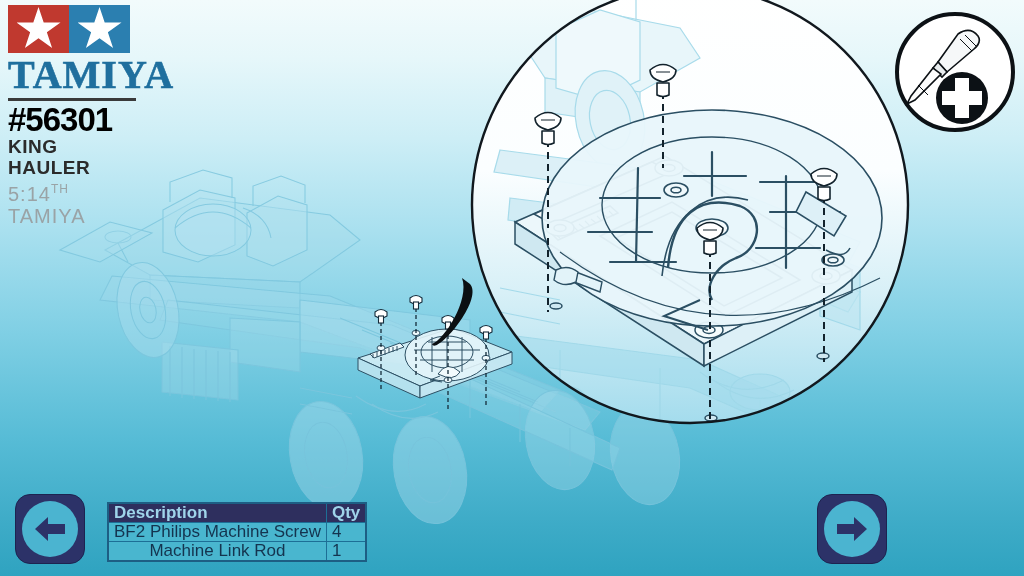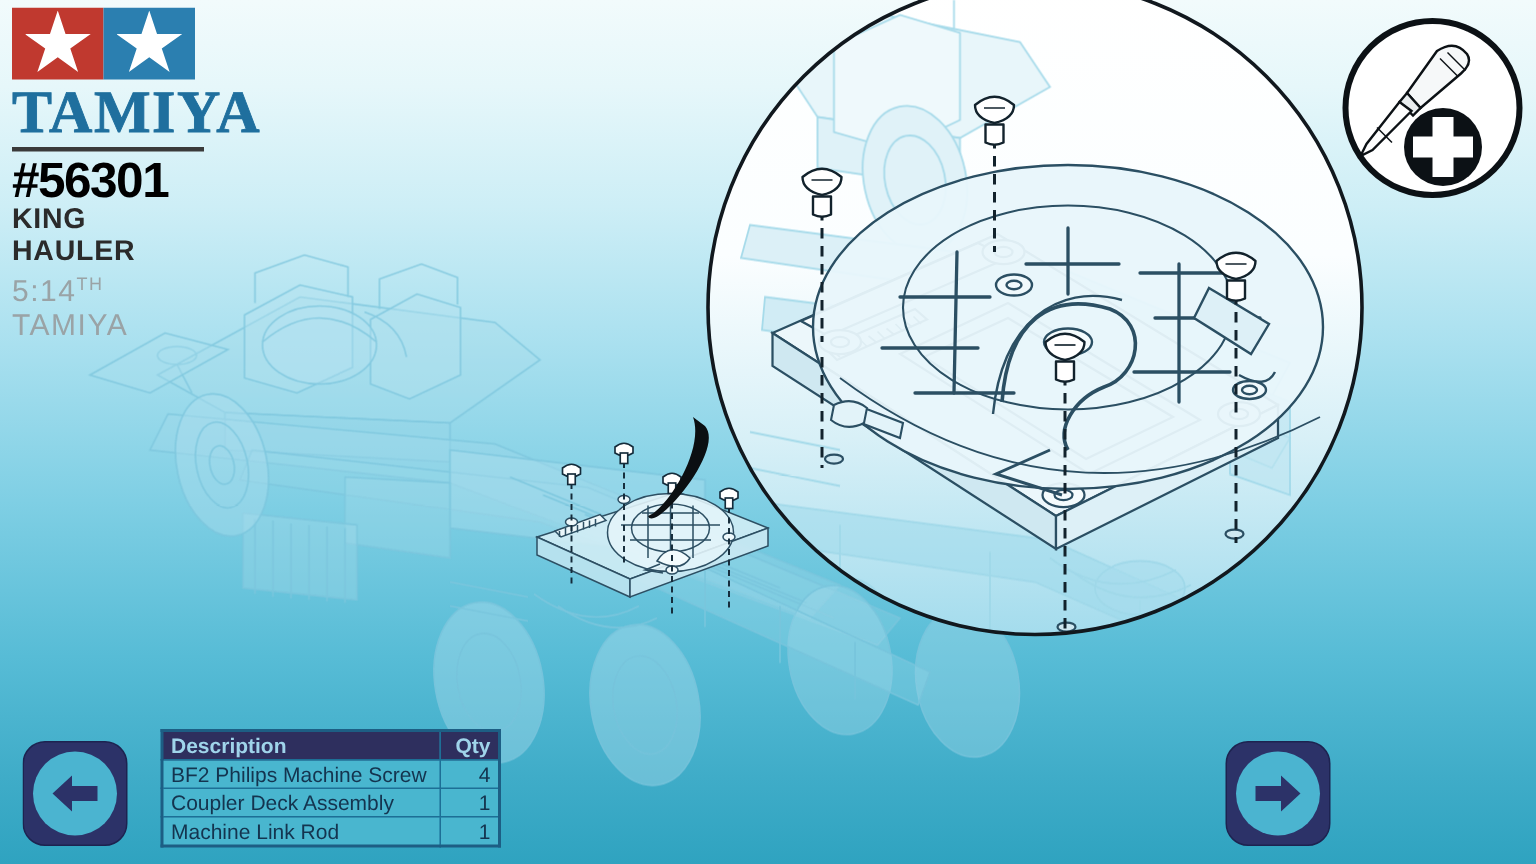--- a/index.html
+++ b/index.html
@@ -48,44 +48,45 @@
   .kit-scale {
     font-size: 20px; line-height: 22px; color: #9aa3a6; letter-spacing: 1px;
   }
   .kit-scale sup { font-size: 12px; }
 
   
   .art { position: absolute; left: 0; top: 0; }
 
   
   .parts-table {
-    position: absolute; left: 107px; top: 486px;
+    position: absolute; left: 107px; top: 502px;
     width: 227px;
     border-collapse: collapse;
     border: 2px solid #1d5e84;
-    font-size: 14px;
+    font-size: 17px;
   }
   .parts-table th, .parts-table td {
     border: 1px solid #1d6f96;
     padding: 1px 5px;
     text-align: left;
     height: 18px;
     line-height: 16px;
     white-space: nowrap;
   }
   .parts-table thead th {
     background: #2e2f5e;
     color: #9fd4ea;
     font-weight: bold;
   }
   .parts-table tbody td {
     background: #49b6cf;
     color: #14344f;
-  }
-  .parts-table .qty-col { width: 40px; text-align: right; }
+    text-align: center;
+  }
+  .parts-table .qty-col { width: 40px; text-align: left; }
 
   
   .navbtn {
     position: absolute;
     width: 70px; height: 70px;
     border-radius: 15px;
     background: #2c3268;
     border: 1px solid #1d2350;
     display: flex; align-items: center; justify-content: center;
     cursor: pointer;
@@ -387,24 +388,20 @@
         <th>Description</th>
         <th class="qty-col">Qty</th>
       </tr>
     </thead>
     <tbody>
       <tr>
         <td>BF2 Philips Machine Screw</td>
         <td class="qty-col">4</td>
       </tr>
       <tr>
-        <td>Coupler Deck Assembly</td>
-        <td class="qty-col">1</td>
-      </tr>
-      <tr>
         <td>Machine Link Rod</td>
         <td class="qty-col">1</td>
       </tr>
     </tbody>
   </table>
 
   <div class="navbtn" id="btn-prev">
     <div class="disc">
       <svg width="34" height="30" viewBox="0 0 34 30">
         <path d="M15 3 L15 10 L32 10 L32 20 L15 20 L15 27 L2 15 Z"></path>

